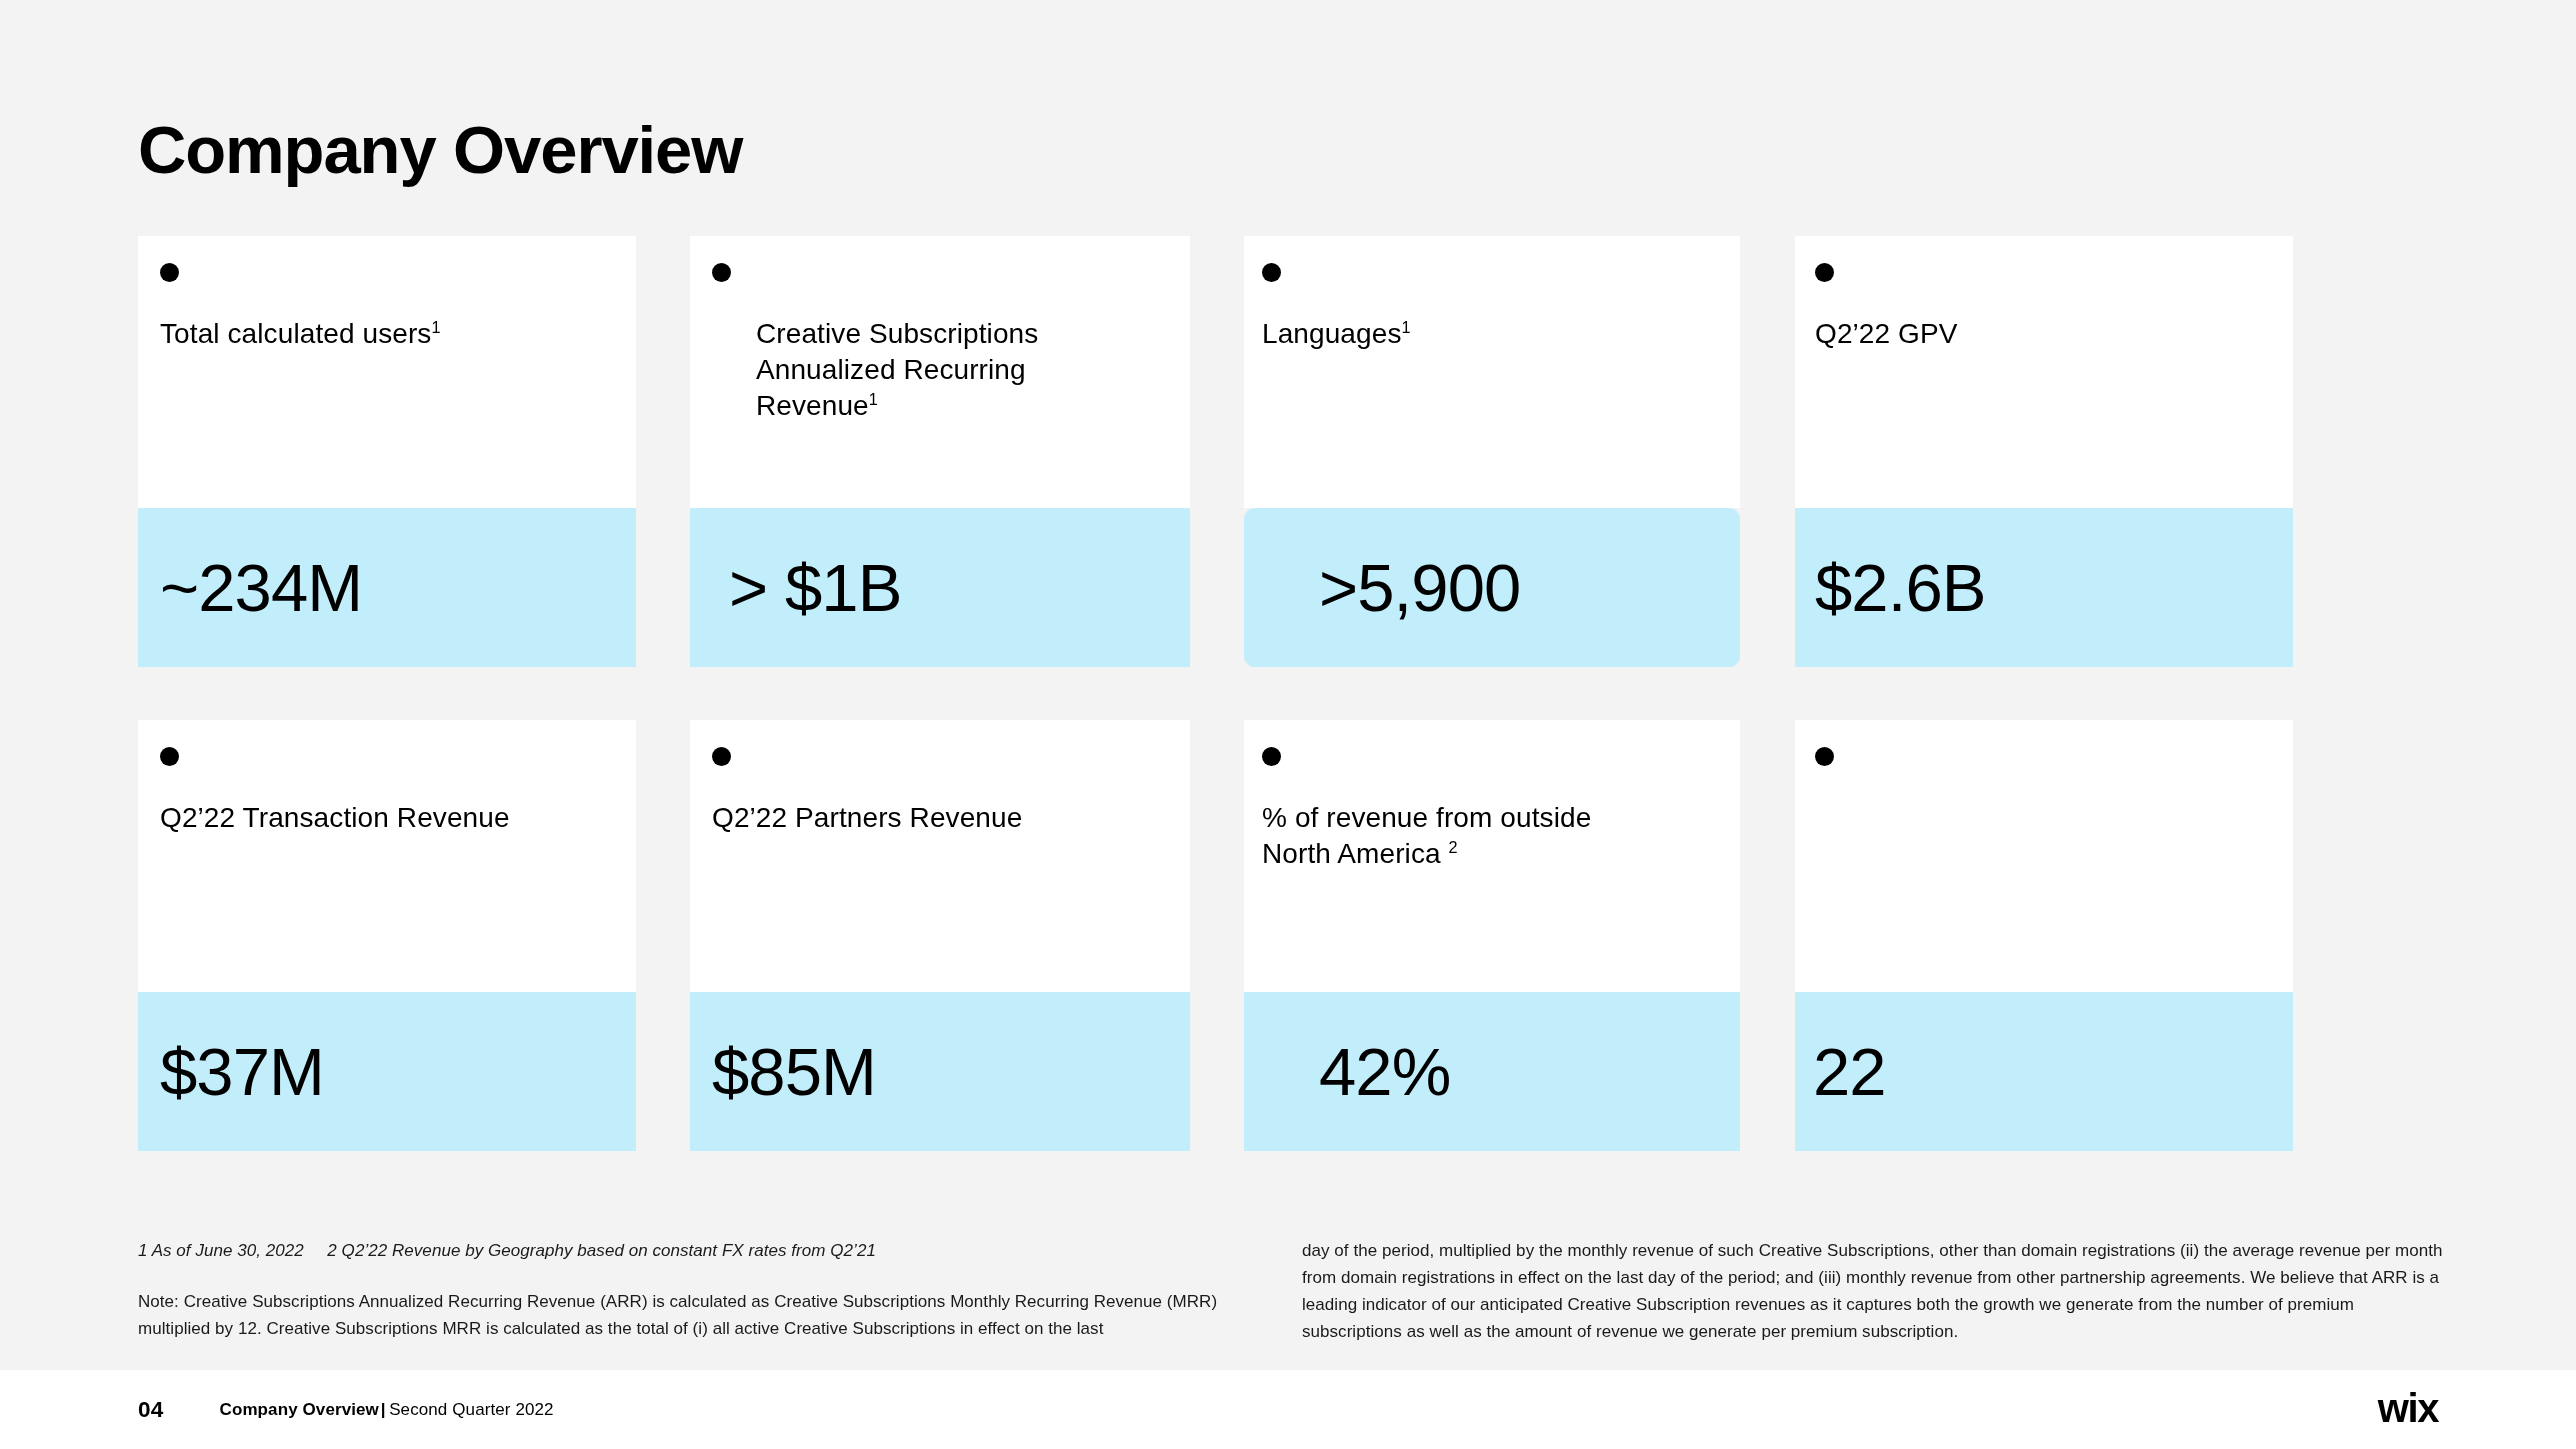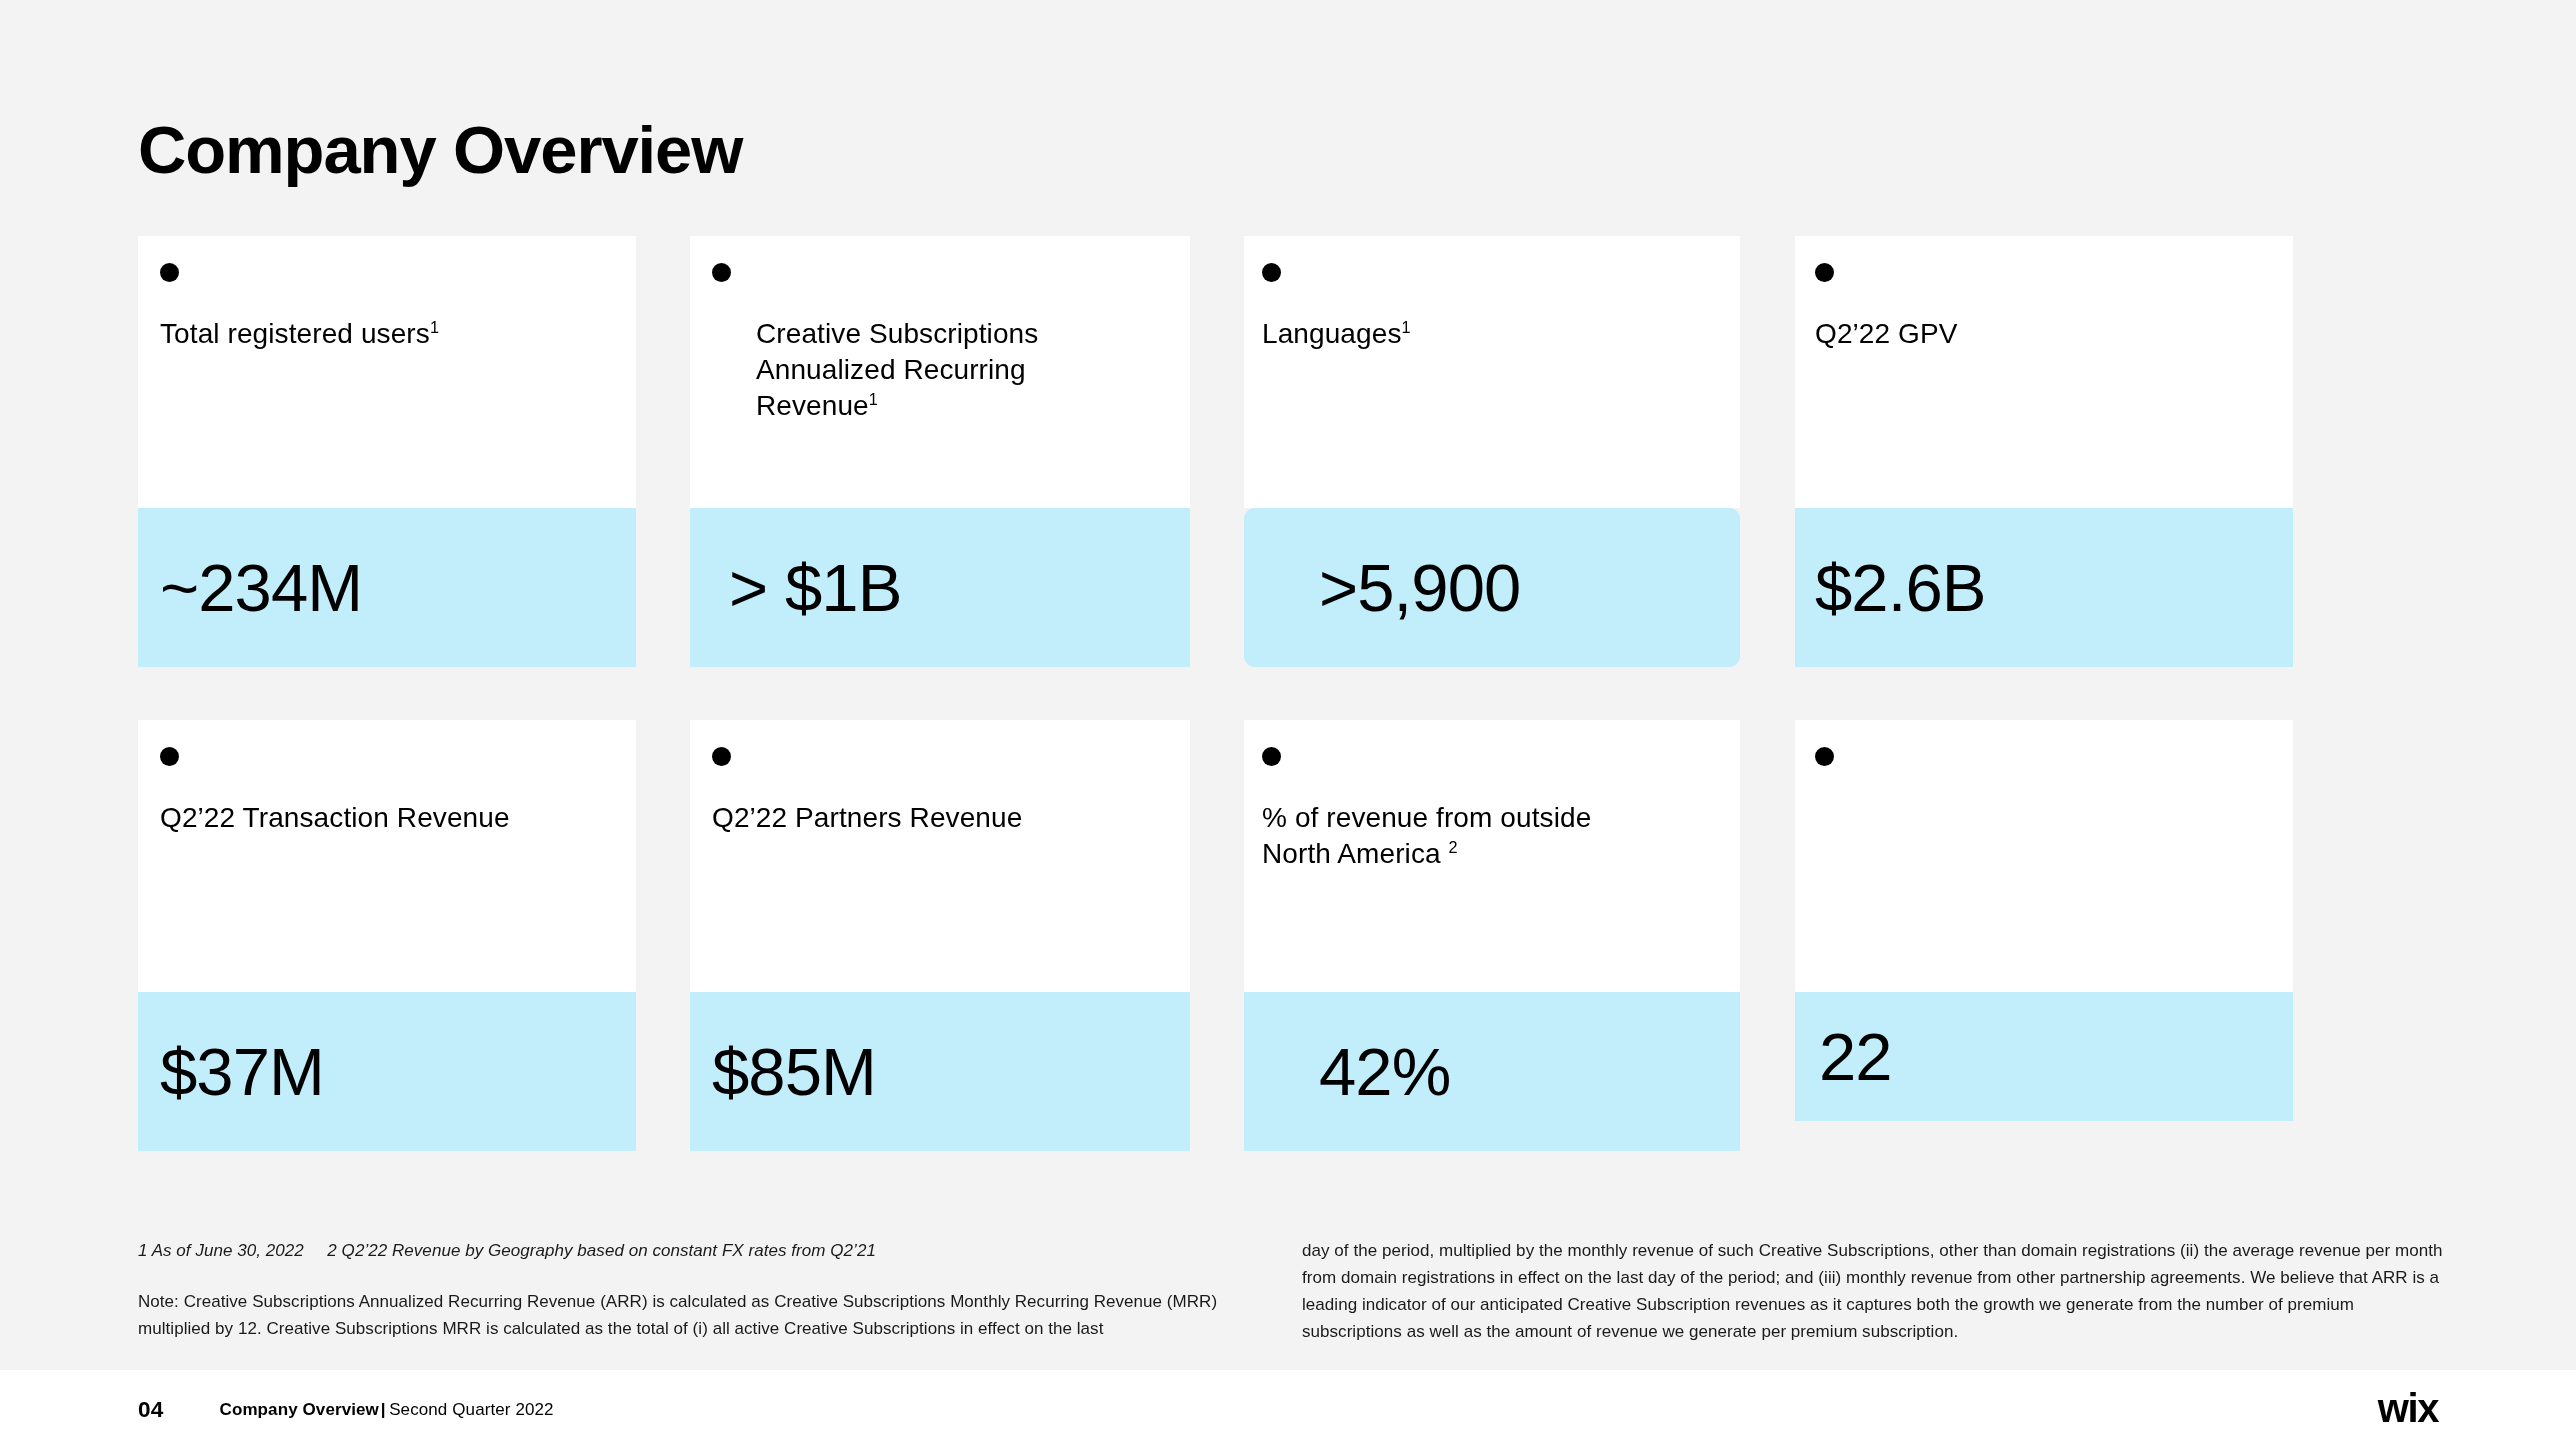--- a/index.html
+++ b/index.html
@@ -191,21 +191,21 @@
   <div class="slide-body"></div>
 
   <div class="page-title">Company Overview</div>
 
   <div class="grid">
 
     <div class="card" style="left:138px; top:236px; width:498px; height:272px;">
       <div class="card-head">
         <span class="bullet" style="left:22px; top:27px;"></span>
         <div class="card-label" style="left:22px; top:80px; width:453px;">
-          <span>Total registered users</span><sup>1</sup>
+          <span>Total calculated users</span><sup>1</sup>
         </div>
       </div>
     </div>
     <div class="card-value-band" style="left:138px; top:508px; width:498px; height:159px; padding-left:22px;">
       <span class="card-value">~234M</span>
     </div>
 
     <div class="card" style="left:690px; top:236px; width:500px; height:272px;">
       <div class="card-head">
         <span class="bullet" style="left:22px; top:27px;"></span>
@@ -279,21 +279,21 @@
     </div>
     <div class="card-value-band" style="left:1244px; top:992px; width:496px; height:159px; padding-left:75px;">
       <span class="card-value">42%</span>
     </div>
 
     <div class="card" style="left:1795px; top:720px; width:498px; height:272px;">
       <div class="card-head">
         <span class="bullet" style="left:20px; top:27px;"></span>
       </div>
     </div>
-    <div class="card-value-band" style="left:1795px; top:992px; width:498px; height:129px; padding-left:24px;">
+    <div class="card-value-band" style="left:1795px; top:992px; width:498px; height:159px; padding-left:18px;">
       <span class="card-value">22</span>
     </div>
 
   </div>
 
   <div class="footnotes">
     <div class="fn-col fn-left">
       <p class="fn-line-top">
         <span>1 As of June 30, 2022</span><span class="fn-sep"></span><span>2 Q2’22 Revenue by Geography based on constant FX rates from Q2’21</span>
       </p>

